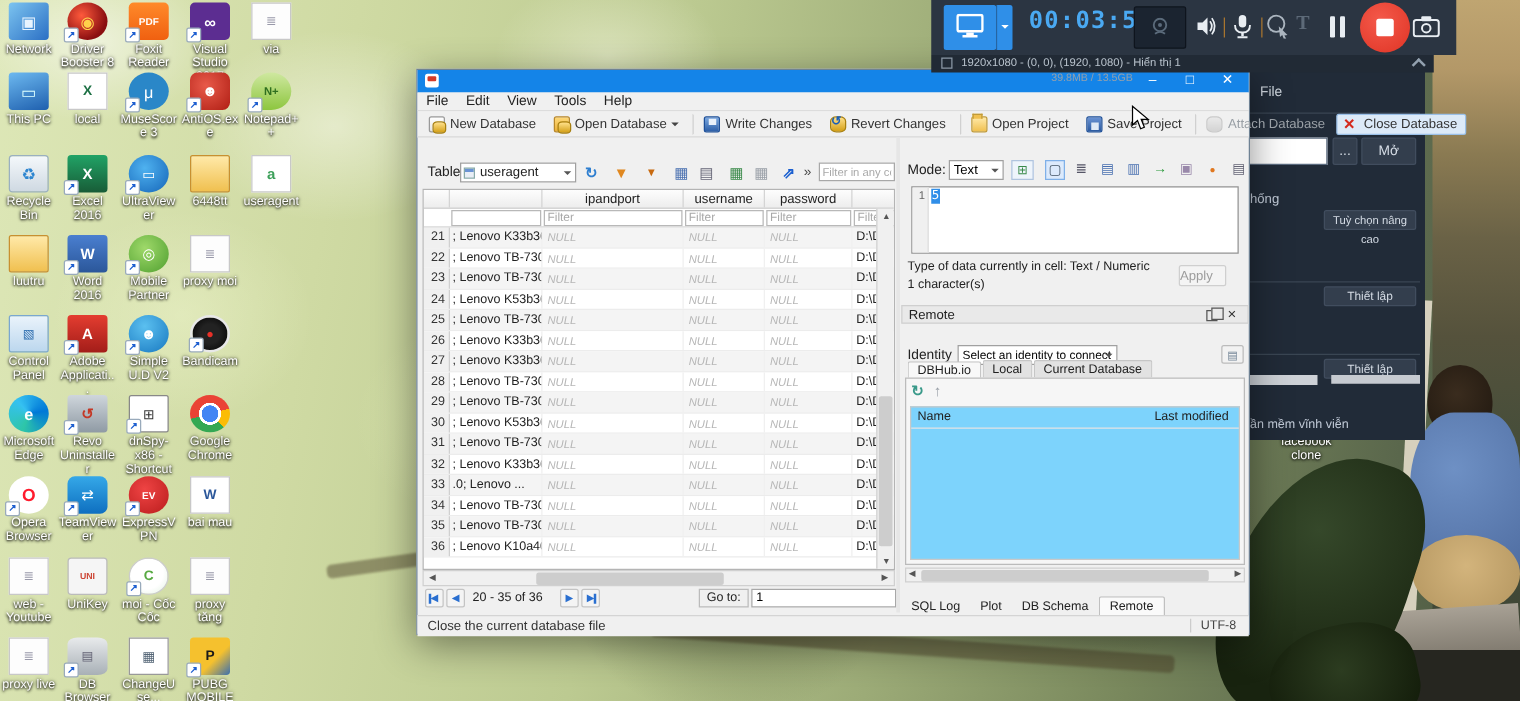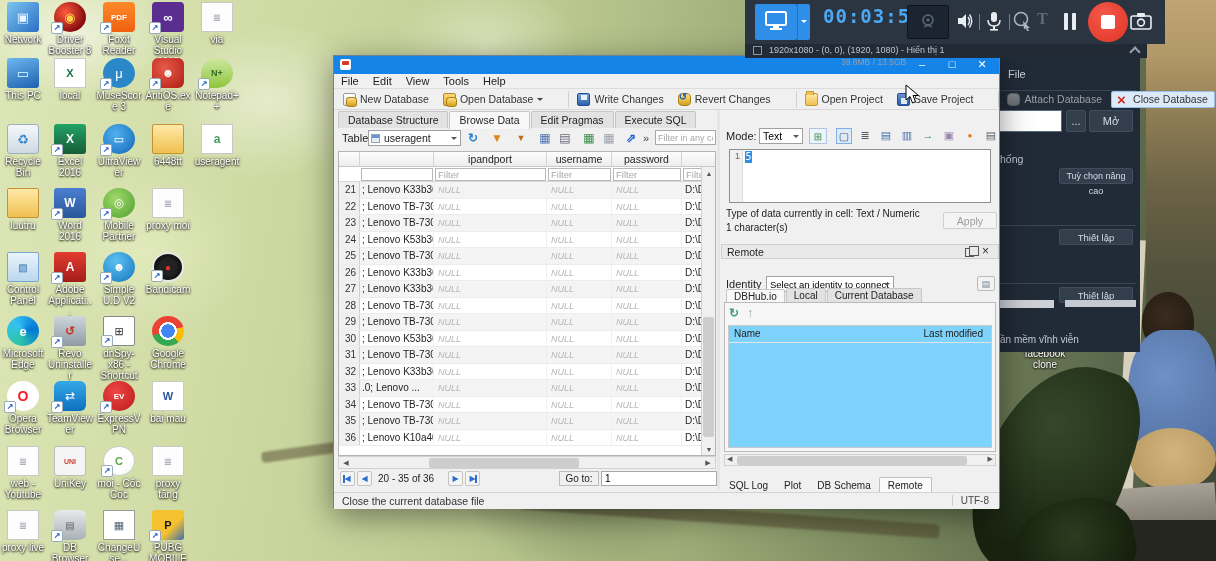--- a/index.html
+++ b/index.html
@@ -73,21 +73,21 @@
   #titlebar { position:absolute; left:0; top:0; width:100%; height:18px; background:#1484e8; color:#fff; }
   #title-text { position:absolute; left:22px; top:3px; font-size:10.5px; white-space:nowrap; }
   #app-ico { position:absolute; left:6px; top:3px; width:11px; height:11px; background:#fff; border-radius:2px; }
   #app-ico::after { content:""; position:absolute; left:2px; top:2px; width:7px; height:4px; background:#d43a2a; border-radius:1px; }
   #win-controls { position:absolute; right:2px; top:0; height:18px; display:flex; }
   #win-controls span { width:30px; text-align:center; line-height:17px; font-size:11px; color:#fff; }
   #menubar { position:absolute; left:0; top:18px; width:100%; height:15px; background:#f0f0f0; border-bottom:1px solid #dcdcdc; display:flex; }
   #menubar span { padding:1px 7px; font-size:11px; color:#222; }
   #main-toolbar { position:absolute; left:0; top:33px; width:100%; height:21px; background:#f0f0f0; border-bottom:1px solid #d8d8d8; display:flex; align-items:center; padding-left:4px; }
   .tbtn { display:flex; align-items:center; padding:1px 6px 1px 4px; margin-right:2px; font-size:10.5px; color:#333; white-space:nowrap; position:relative; border:1px solid transparent; }
-  .tbtn.grp { border-left:1px solid #d0d0d0; border-radius:0; margin-left:16px; padding-left:8px; }
+  .tbtn.grp { border-left:1px solid #d0d0d0; border-radius:0; margin-left:2px; padding-left:8px; }
   .tbtn.disabled { color:#9aa0a6; }
   .tbtn.disabled .ticon { opacity:.45; filter:grayscale(1); }
   .tbtn.hover { background:#dceaf8; border:1px solid #9ac0e8; border-radius:2px; }
   .tbtn.caret::after { content:""; border:3px solid transparent; border-top-color:#444; margin:4px 0 0 4px; }
   .ticon { width:13px; height:13px; margin-right:4px; position:relative; flex:none; }
   .i-dbnew { background:linear-gradient(#fff,#e4e4e4); border:1px solid #9a9a9a; border-radius:2px; }
   .i-dbnew::after, .i-dbopen::after { content:""; position:absolute; right:-2px; bottom:-2px; width:9px; height:8px; background:linear-gradient(#ffe08a,#d4a017); border:1px solid #a88010; border-radius:4px/3px; }
   .i-dbopen { background:linear-gradient(#ffd978,#eab038); border:1px solid #b8872a; border-radius:2px; }
   .i-write { background:linear-gradient(#7aa8e0,#2d5fa8); border:1px solid #1d4f98; border-radius:2px; }
   .i-write::after { content:""; position:absolute; left:3px; top:1px; width:6px; height:5px; background:#e8f0fa; }
@@ -164,21 +164,21 @@
   #mode-label { position:absolute; left:5px; top:2px; color:#222; }
   #mode-combo { position:absolute; left:38px; top:0; width:44px; height:16px; background:#fff; border:1px solid #a0a0a0; font-size:10.5px; padding:1px 3px; }
   #import-btn { position:absolute; left:88px; top:0; width:18px; height:16px; border:1px solid #b0c4de; background:#eef4fb; text-align:center; font-size:10px; color:#3a8a4a; line-height:15px; }
   #cell-icons { position:absolute; left:115px; top:0; display:flex; gap:5px; }
   #cell-icons span { width:16px; height:16px; text-align:center; line-height:15px; font-size:11px; }
   #cell-editor { position:absolute; left:395px; top:93px; width:262px; height:54px; background:#fff; border:1px solid #909090; }
   #cell-gutter { position:absolute; left:0; top:0; width:13px; height:100%; background:#f0f0f0; border-right:1px solid #ddd; font-size:9px; color:#666; text-align:right; padding:1px 2px 0 0; }
   #cell-sel { position:absolute; left:15px; top:1px; min-width:7px; height:12px; background:#308ee8; color:#fff; font-size:10px; font-family:"DejaVu Sans Mono",monospace; text-align:center; }
   #cell-type { position:absolute; left:392px; top:152px; font-size:10px; color:#222; }
   #cell-count { position:absolute; left:392px; top:166px; font-size:10px; color:#222; }
-  #apply-btn { position:absolute; left:609px; top:156px; width:54px; height:17px; background:#f4f4f4; border:1px solid #cfcfcf; color:#9c9c9c; text-align:center; font-size:10.5px; line-height:16px; border-radius:2px; }
+  #apply-btn { position:absolute; left:609px; top:156px; width:38px; height:17px; background:#f4f4f4; border:1px solid #cfcfcf; color:#9c9c9c; text-align:left; font-size:10.5px; line-height:16px; border-radius:2px; }
   #remote-h { left:387px; top:188px; width:278px; }
   #identity-row { position:absolute; left:387px; top:219px; width:278px; height:18px; }
   #identity-label { position:absolute; left:5px; top:3px; color:#222; }
   #identity-combo { position:absolute; left:45px; top:1px; width:128px; height:16px; background:#fff; border:1px solid #a0a0a0; font-size:9.5px; padding:2px 12px 0 3px; white-space:nowrap; overflow:hidden; }
   #identity-btn { position:absolute; right:4px; top:1px; width:18px; height:15px; border:1px solid #bbb; background:#f2f2f2; border-radius:2px; text-align:center; font-size:9px; color:#789; line-height:14px; }
   #remote-tabs { position:absolute; left:392px; top:231px; display:flex; align-items:flex-end; height:15px; }
   #remote-tabs .tab { font-size:10px; padding:1px 7px; }
   #remote-box { position:absolute; left:390px; top:246px; width:272px; height:150px; background:#f6f6f6; border:1px solid #bbb; }
   #remote-toolbar { position:absolute; left:4px; top:3px; display:flex; gap:8px; }
   #remote-toolbar span { font-size:12px; }
@@ -614,27 +614,20 @@
         <div class="tbtn grp disabled">
           <span class="ticon i-attach"></span>
           <span>Attach Database</span>
         </div>
 
         <div class="tbtn hover">
           <span class="ticon i-close"></span>
           <span>Close Database</span>
         </div>
       </div>
-    <div id="tabrow">
-
-    <div class="tab">Database Structure</div>
-        <div class="tab active">Browse Data</div>
-        <div class="tab">Edit Pragmas</div>
-        <div class="tab">Execute SQL</div>
-      </div>
 
     <div id="tablerow">
       <span id="table-label">Table:</span>
       <span id="table-combo">
         <span class="grid-ico"></span>
         <span class="val">useragent</span>
         <span class="combo-caret"></span>
       </span>
       <span>
         

